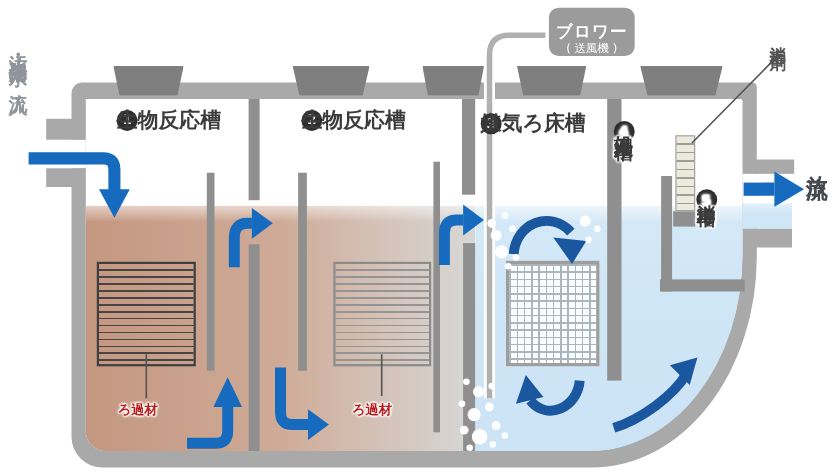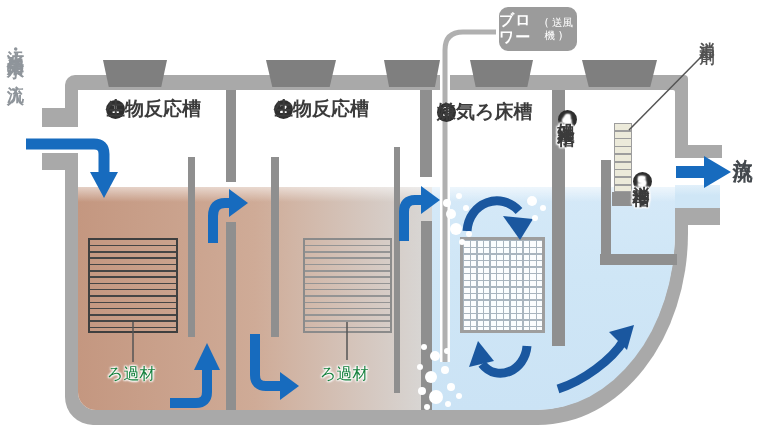--- a/index.html
+++ b/index.html
@@ -63,40 +63,40 @@
 
   
   .lid{top:60px;height:27px;background:#7f7f7f;
        clip-path:polygon(0 0,100% 0,91% 100%,9% 100%);}
   #lid1{left:103px;width:64px;} #lid2{left:266px;width:70px;}
   #lid3{left:384px;width:56px;} #lid4{left:470px;width:63px;}
   #lid5{left:582px;width:75px;}
 
   
   #blower-box{left:496px;top:4px;width:84px;height:50px;background:#9b9b9b;
-    border:3px solid #fff;border-radius:12px;display:flex;flex-direction:row;
+    border:3px solid #fff;border-radius:12px;display:flex;flex-direction:column;
     align-items:center;justify-content:flex-end;color:#fff;}
   #blower-box .t{position:static;font-size:15px;font-weight:bold;letter-spacing:1px;line-height:17px;}
   #blower-box .s{position:static;font-size:10.5px;line-height:13px;}
 
   
   .hlabel{display:flex;align-items:center;gap:3px;white-space:nowrap;
           font-size:19px;font-weight:bold;color:#3b3b3b;}
   .badge{position:static;flex:0 0 auto;display:inline-flex;align-items:center;justify-content:center;
          width:19px;height:19px;border-radius:50%;background:#2e2e2e;color:#fff;
          font-size:12px;font-weight:bold;writing-mode:horizontal-tb;}
   .vlabel{display:flex;flex-direction:column;align-items:center;white-space:nowrap;
           font-weight:bold;color:#3b3b3b;}
   .vtext{position:static;writing-mode:vertical-rl;text-orientation:upright;letter-spacing:2px;}
   .halo{text-shadow:0 0 2px #fff,0 0 2px #fff,1px 1px 2px #fff,-1px -1px 2px #fff,1px -1px 2px #fff,-1px 1px 2px #fff;}
   #lbl-t1{left:106px;top:109px;} #lbl-t2{left:274px;top:109px;} #lbl-t3{left:437px;top:112px;}
   #lbl-t4{left:567px;top:110px;font-size:17px;}
   #lbl-t5{left:642px;top:172px;font-size:17px;}
   #lbl-f1{left:107px;top:364px;} #lbl-f2{left:320px;top:364px;}
-  .flabel{font-size:16px;font-weight:normal;color:#15803d;white-space:nowrap;}
+  .flabel{font-size:12px;font-weight:bold;color:#b91c1c;white-space:nowrap;}
   #lbl-inflow{left:5px;top:36px;font-size:17px;font-weight:bold;color:#8f959b;
     writing-mode:vertical-rl;text-orientation:upright;letter-spacing:2px;}
   #lbl-out{left:730px;top:143px;font-size:20px;font-weight:bold;color:#44494e;
     writing-mode:vertical-rl;text-orientation:upright;letter-spacing:2px;}
   #lbl-dis{left:697px;top:30px;font-size:15px;font-weight:bold;color:#525252;
     writing-mode:vertical-rl;text-orientation:upright;letter-spacing:3px;}
 
   #overlay{left:0;top:0;width:758px;height:433px;pointer-events:none;}
 </style>
 </head>

